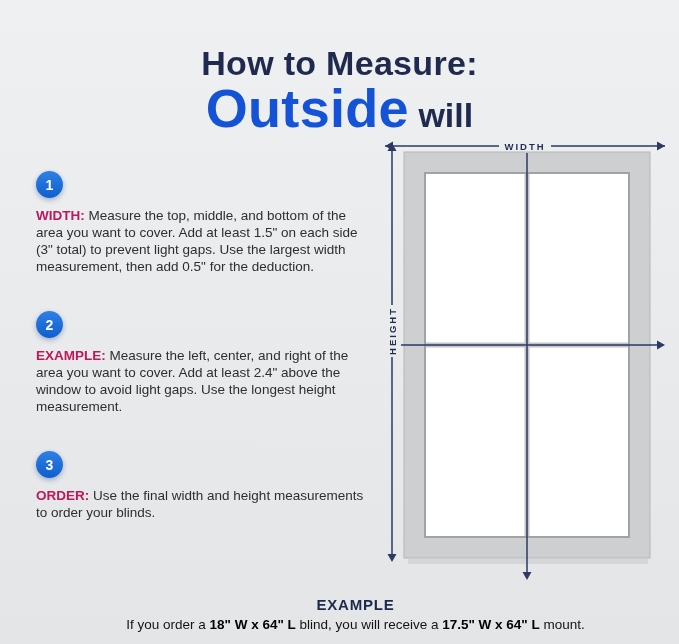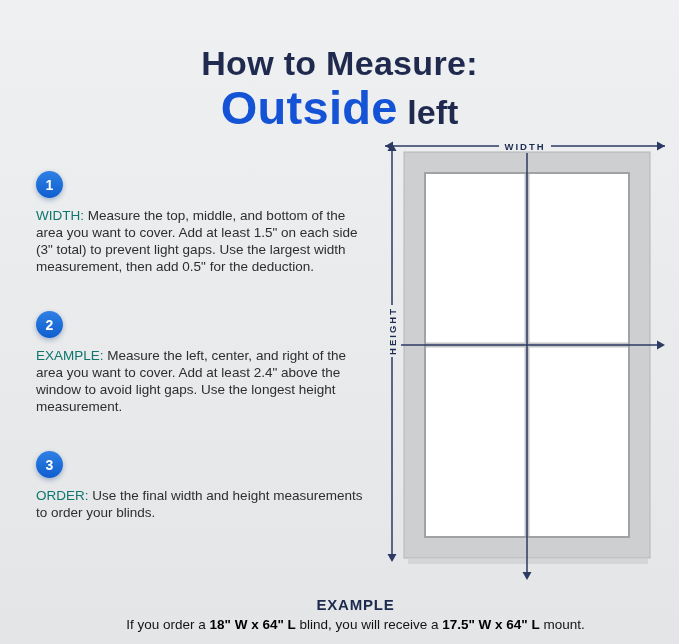--- a/index.html
+++ b/index.html
@@ -7,59 +7,59 @@
   body {
     position:relative;
     overflow:hidden;
     background:linear-gradient(180deg,#eef0f1 0%, #e8eaeb 55%, #e4e5e7 100%);
     font-family:"Liberation Sans","DejaVu Sans",sans-serif;
     color:#2c2c2c;
   }
   .header { position:absolute; top:24px; left:0; width:100%; text-align:center; color:#1f2a4e; }
   .title-1 { font-size:34px; font-weight:700; letter-spacing:.3px;margin-top:20px; }
   .title-2 { font-size:34px; font-weight:700; line-height:50px; }
-  .title-2 .accent { font-size:47px; font-weight:800; color:#1553d6; letter-spacing:.3px; }
+  .title-2 .accent { font-size:54px; font-weight:800; color:#1553d6; letter-spacing:.3px; }
   .title-2 .suffix { margin-left:.28em; }
 
   .steps { position:absolute; left:36px; top:171px; width:330px; }
   .step { position:absolute; left:0; width:330px; }
   .step-1 { top:0; }
   .step-2 { top:140px; }
   .step-3 { top:280px; }
   .badge {
     width:27px; height:27px; border-radius:50%;
     background:linear-gradient(180deg,#2f80e4,#0f5ecf);
     box-shadow:0 2px 5px rgba(13,60,130,.35);
     color:#fff; font-size:14px; font-weight:700;
     display:flex; align-items:center; justify-content:center;
     margin-bottom:9px;
   }
   .step-text { font-size:13.5px; line-height:17px; color:#2e2e2e; }
-  .step-label { font-weight:400; color:#0f766e; }
+  .step-label { font-weight:700; color:#be185d; }
 
   .diagram { position:absolute; left:378px; top:136px; width:292px; height:452px; }
   .diagram svg { display:block; }
   .diagram text {
     font-family:"Liberation Sans","DejaVu Sans",sans-serif;
     font-weight:700; font-size:9.5px; fill:#1e2c52; letter-spacing:2px;
   }
 
   .example { position:absolute; left:16px; top:596px; width:100%; text-align:center; }
   .example-heading { font-size:15px; font-weight:700; color:#1c2a4d; letter-spacing:.8px; margin-bottom:4px; }
   .example-text { font-size:13.5px; color:#141414; }
   .example-text strong { font-weight:700; color:#000; }
 </style>
 </head>
 <body>
 
 <div class="page">
 
   <header class="header">
     <div class="title-1">How to Measure:</div>
-    <div class="title-2"><span class="accent">Outside</span><span class="suffix">left</span></div>
+    <div class="title-2"><span class="accent">Outside</span><span class="suffix">will</span></div>
   </header>
 
   <section class="steps">
     <div class="step step-1">
       <div class="badge">
           <span>1</span>
         </div>
       <p class="step-text"><strong class="step-label">WIDTH:</strong> <span>Measure the top, middle, and bottom of the area you want to cover. Add at least 1.5" on each side (3" total) to prevent light gaps. Use the largest width measurement, then add 0.5" for the deduction.</span></p>
     </div>
     <div class="step step-2">

